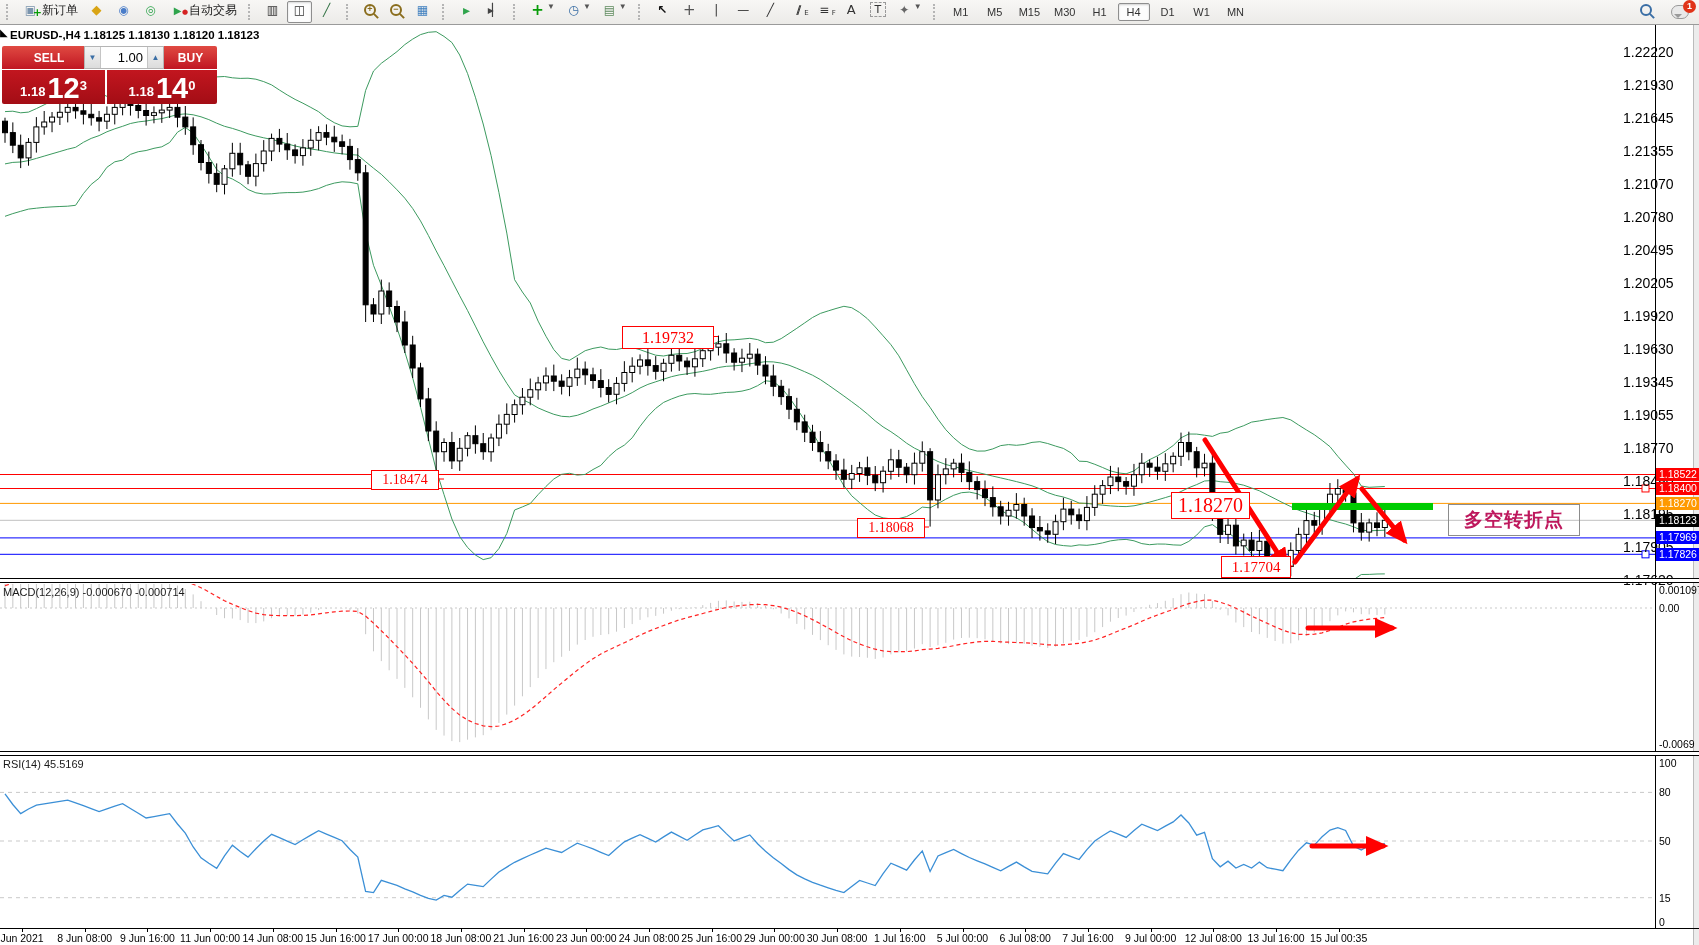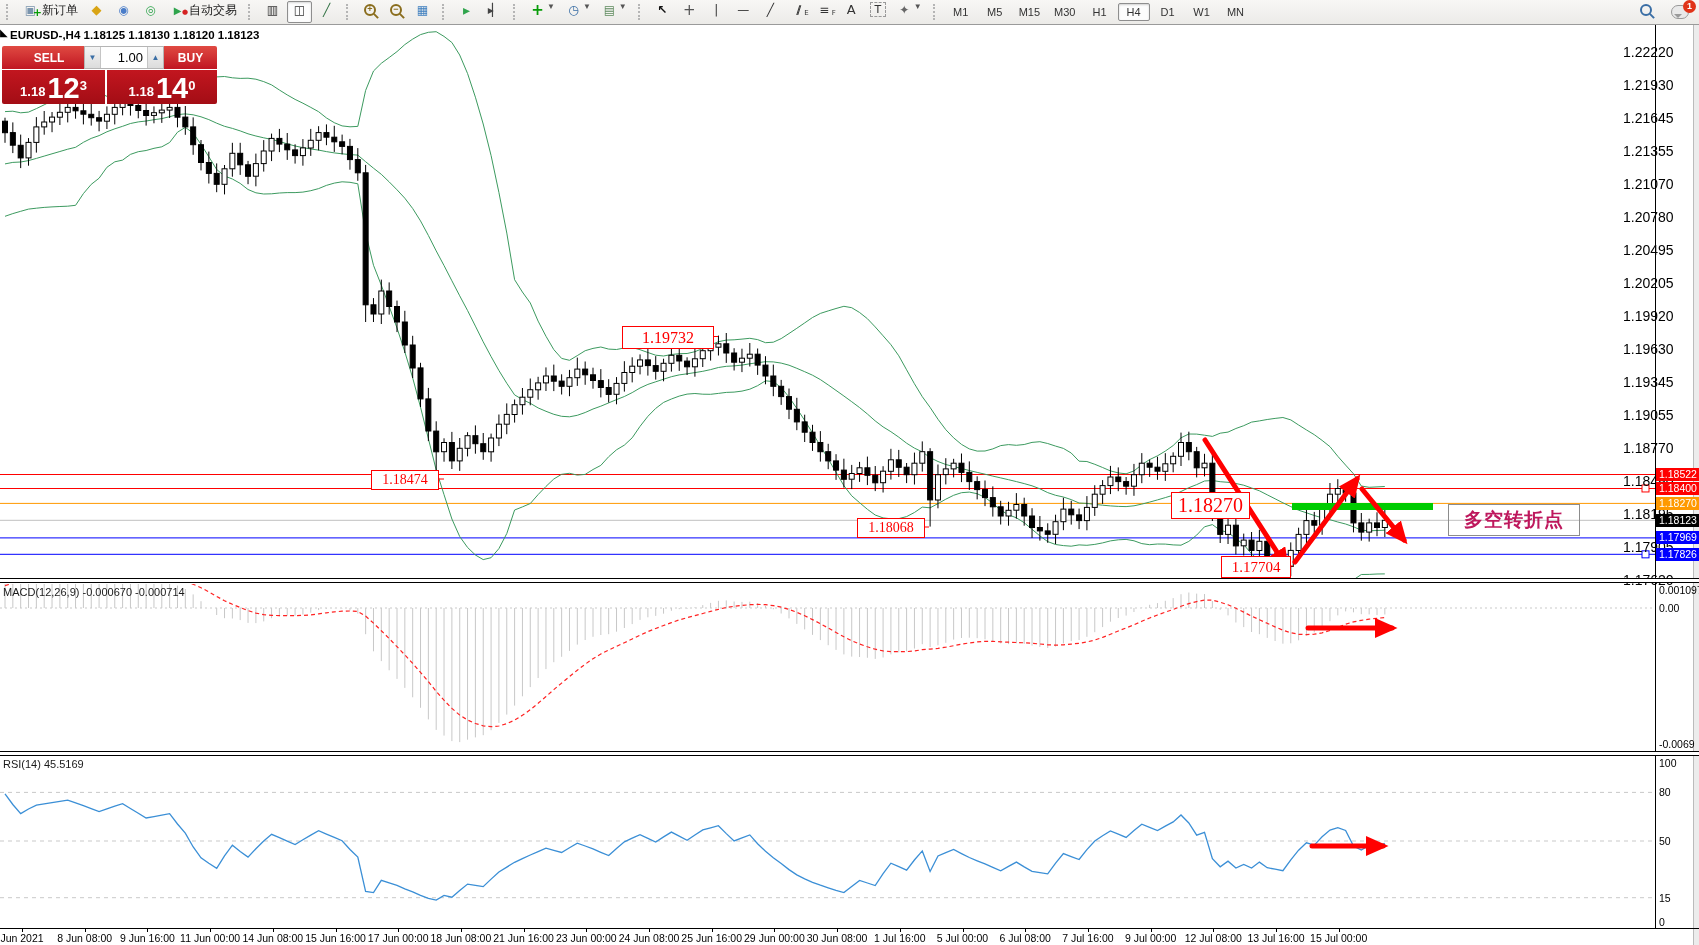--- a/index.html
+++ b/index.html
@@ -886,21 +886,21 @@
       <div class="tlab" style="left: 1025.2px; transform: translateX(-50%);">6 Jul 08:00</div>
       <div class="ttick" style="left: 1025.2px;"></div>
       <div class="tlab" style="left: 1087.9px; transform: translateX(-50%);">7 Jul 16:00</div>
       <div class="ttick" style="left: 1087.9px;"></div>
       <div class="tlab" style="left: 1150.6px; transform: translateX(-50%);">9 Jul 00:00</div>
       <div class="ttick" style="left: 1150.6px;"></div>
       <div class="tlab" style="left: 1213.3px; transform: translateX(-50%); text-align: right;">12 Jul 08:00</div>
       <div class="ttick" style="left: 1213.3px;"></div>
       <div class="tlab" style="left: 1276px; transform: translateX(-50%);">13 Jul 16:00</div>
       <div class="ttick" style="left: 1276px;"></div>
-      <div class="tlab" style="left: 1338.7px; transform: translateX(-50%);">15 Jul 00:00</div>
+      <div class="tlab" style="left: 1338.7px; transform: translateX(-50%);">15 Jul 00:35</div>
       <div class="ttick" style="left: 1338.7px;"></div>
     </div>
   <div id="swings">
       <div class="swing" style="left: 622px; top: 326px; width: 90px; height: 21px; font-size: 16px;">1.19732</div>
       <div class="swing" style="left: 371px; top: 470px; width: 66px; height: 18px; font-size: 14px;">1.18474</div>
       <div class="swing" style="left: 1171px; top: 492px; width: 77px; height: 25px; font-size: 20px;">1.18270</div>
       <div class="swing" style="left: 857px; top: 518px; width: 66px; height: 18px; font-size: 14px;">1.18068</div>
       <div class="swing" style="left: 1221px; top: 556px; width: 68px; height: 20px; font-size: 15px;">1.17704</div>
     </div>
 

